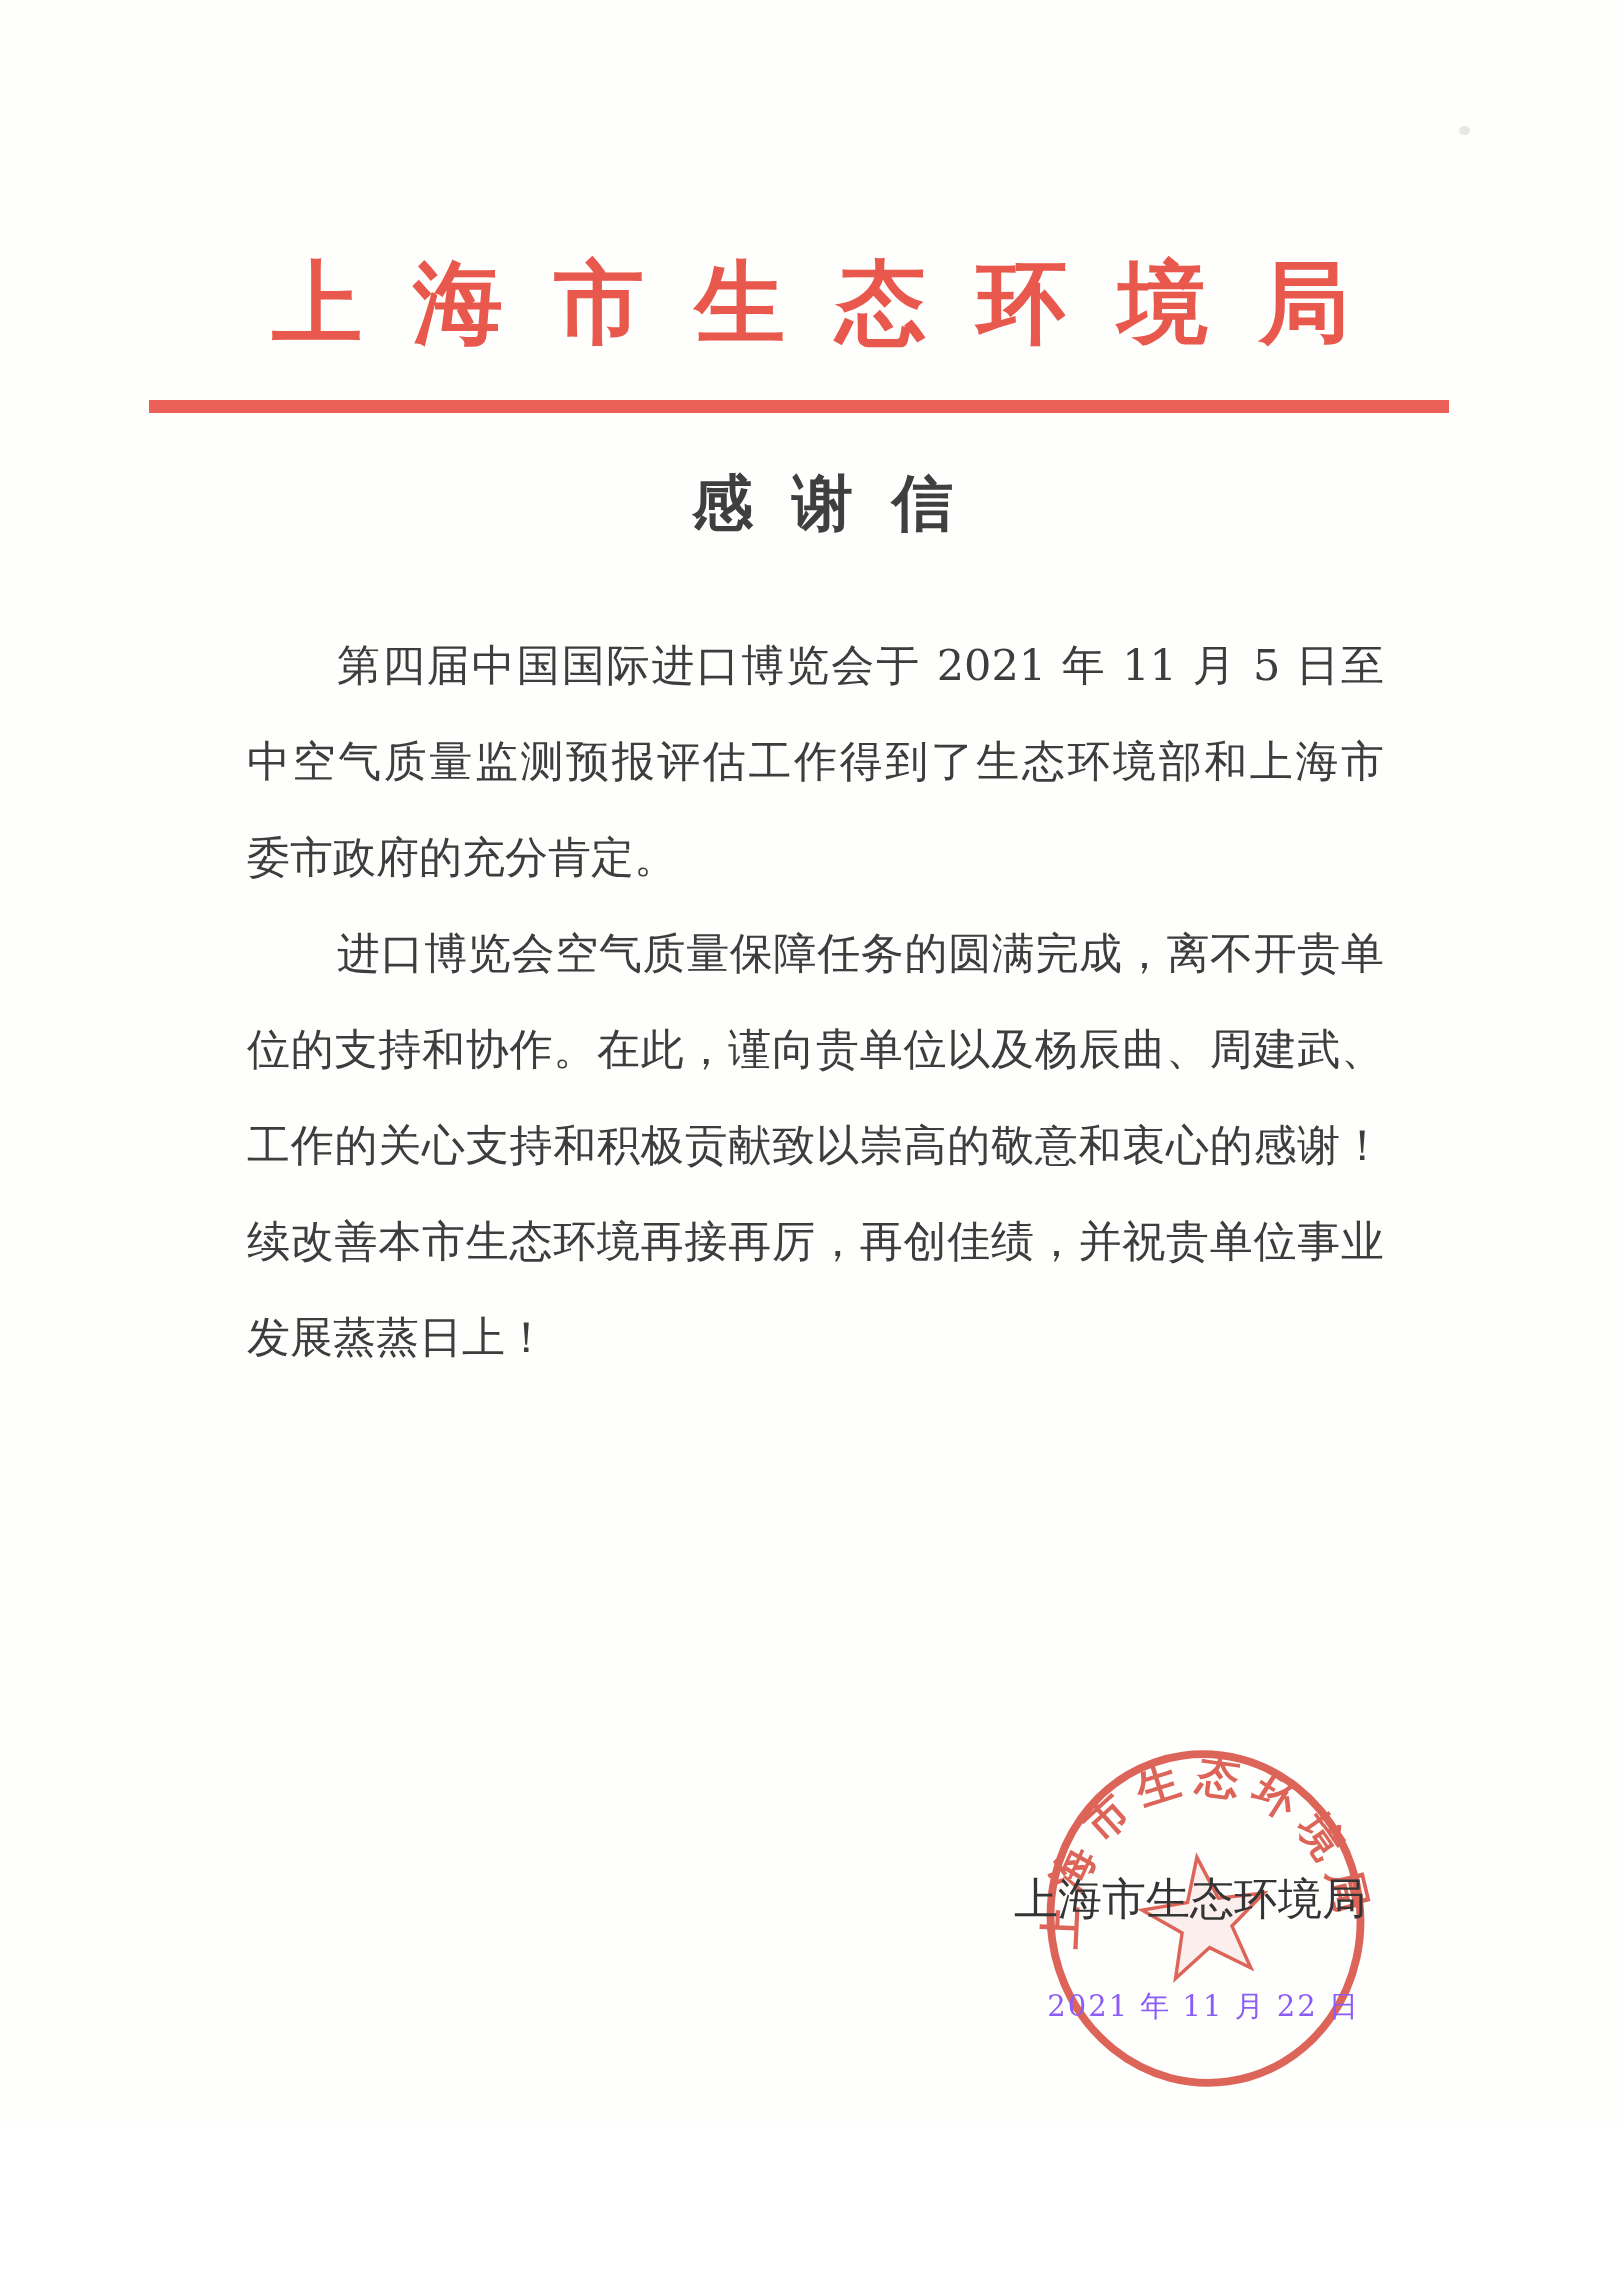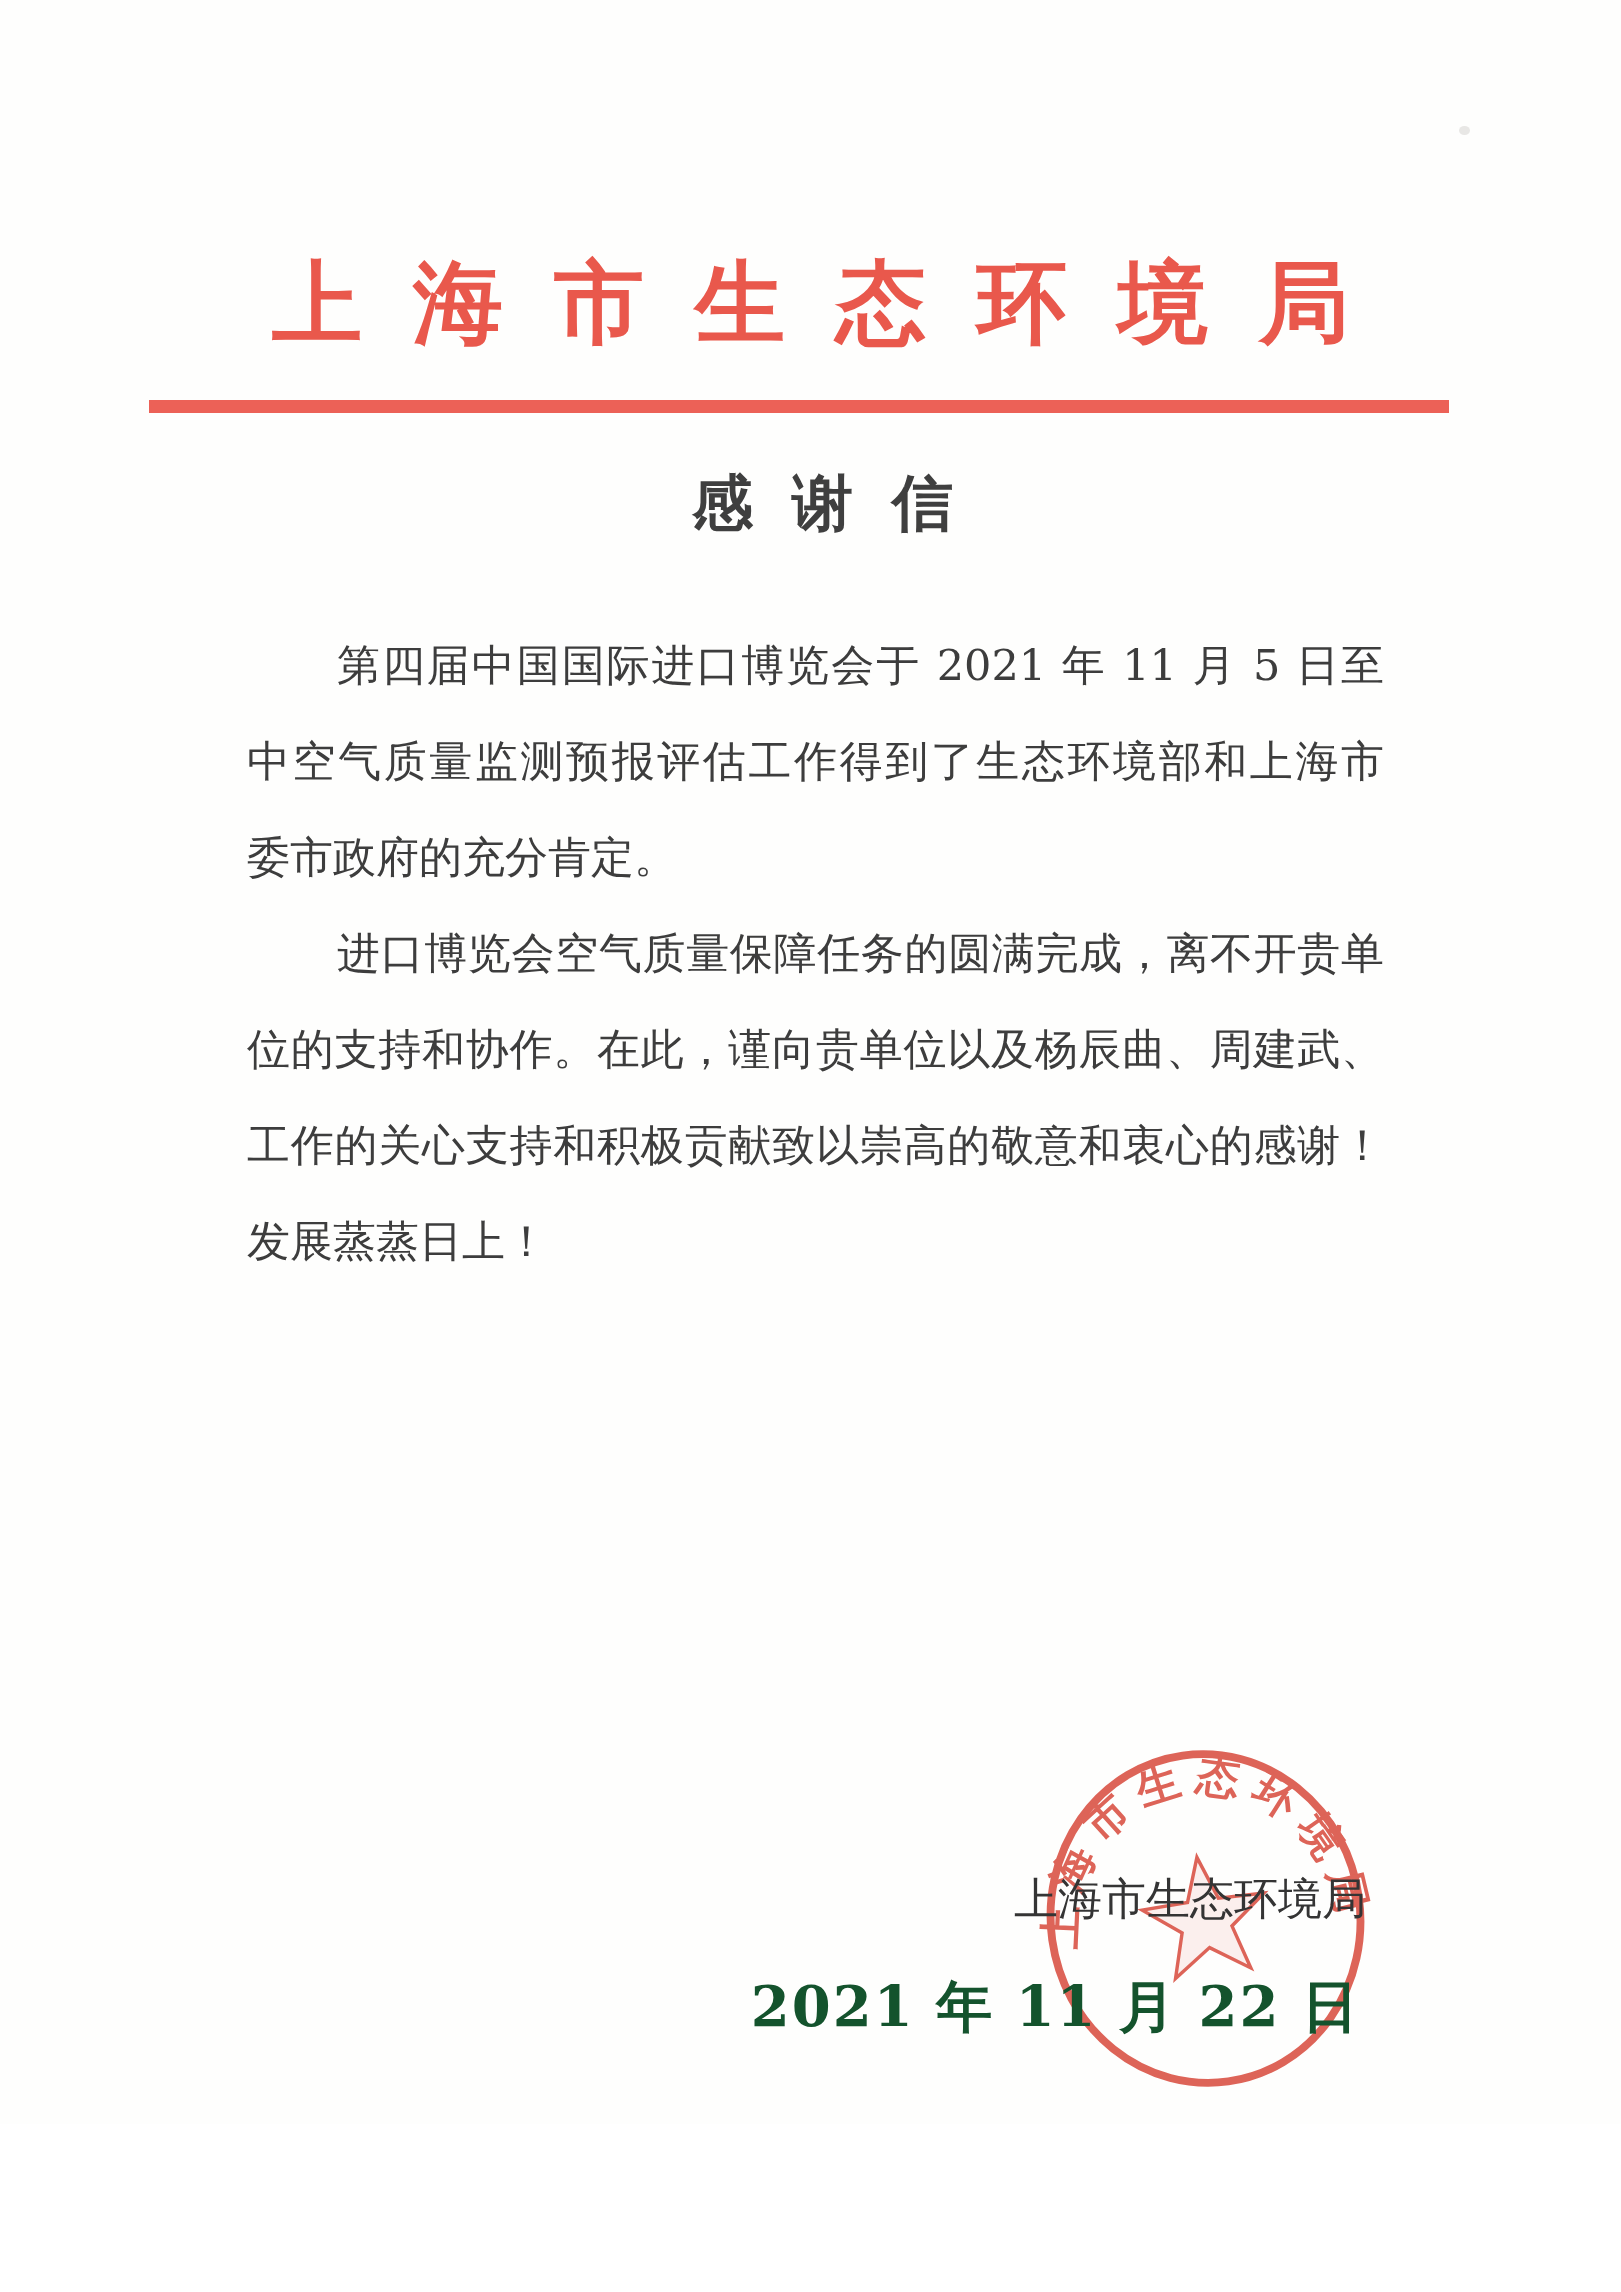--- a/index.html
+++ b/index.html
@@ -36,21 +36,21 @@
     white-space:normal;overflow:hidden;
   }
   .indent{padding-left:90px;}
   
   .sig{
     position:absolute;right:255px;top:1874px;height:49px;line-height:49px;
     font-size:44px;color:#343434;z-index:3;
   }
   .date{
     position:absolute;right:261px;top:1982px;height:49px;line-height:49px;
-    font-size:56px;color:#14532d;z-index:3;letter-spacing:2px;font-weight:bold;
+    font-size:29px;color:#8b5cf6;z-index:3;letter-spacing:2px;
   }
   
   .seal{
     position:absolute;left:1037px;top:1743px;width:337px;height:351px;
     z-index:2;opacity:.88;
   }
   
   .artifact-line{
     position:absolute;left:742px;top:2285px;width:879px;height:3.9px;
     background:#908e8b;
@@ -71,20 +71,21 @@
 
   <div class="title">感谢信</div>
 
   <div class="body">
     <div class="line fill indent">第四届中国国际进口博览会于 2021 年 11 月 5 日至 10</div>
     <div class="line fill">中空气质量监测预报评估工作得到了生态环境部和上海市</div>
     <div class="line">委市政府的充分肯定。</div>
     <div class="line fill indent">进口博览会空气质量保障任务的圆满完成，离不开贵单</div>
     <div class="line fill">位的支持和协作。在此，谨向贵单位以及杨辰曲、周建武、</div>
     <div class="line fill">工作的关心支持和积极贡献致以崇高的敬意和衷心的感谢！</div>
+    <div class="line fill">续改善本市生态环境再接再厉，再创佳绩，并祝贵单位事业</div>
     <div class="line">发展蒸蒸日上！</div>
   </div>
 
   <svg class="seal" viewBox="0 0 344 358" xmlns="http://www.w3.org/2000/svg">
     <g transform="rotate(-8 172 179)">
       <ellipse cx="172" cy="179" rx="158" ry="168" fill="none" stroke="#d94f42" stroke-width="8"></ellipse>
       <path id="sealArc" d="M 46 241 A 134 143 0 1 1 298 241" fill="none"></path>
       <text font-size="44" font-weight="700" fill="#d94f42" letter-spacing="12">
         <textPath href="#sealArc" startOffset="50">上海市生态环境局</textPath>
       </text>

